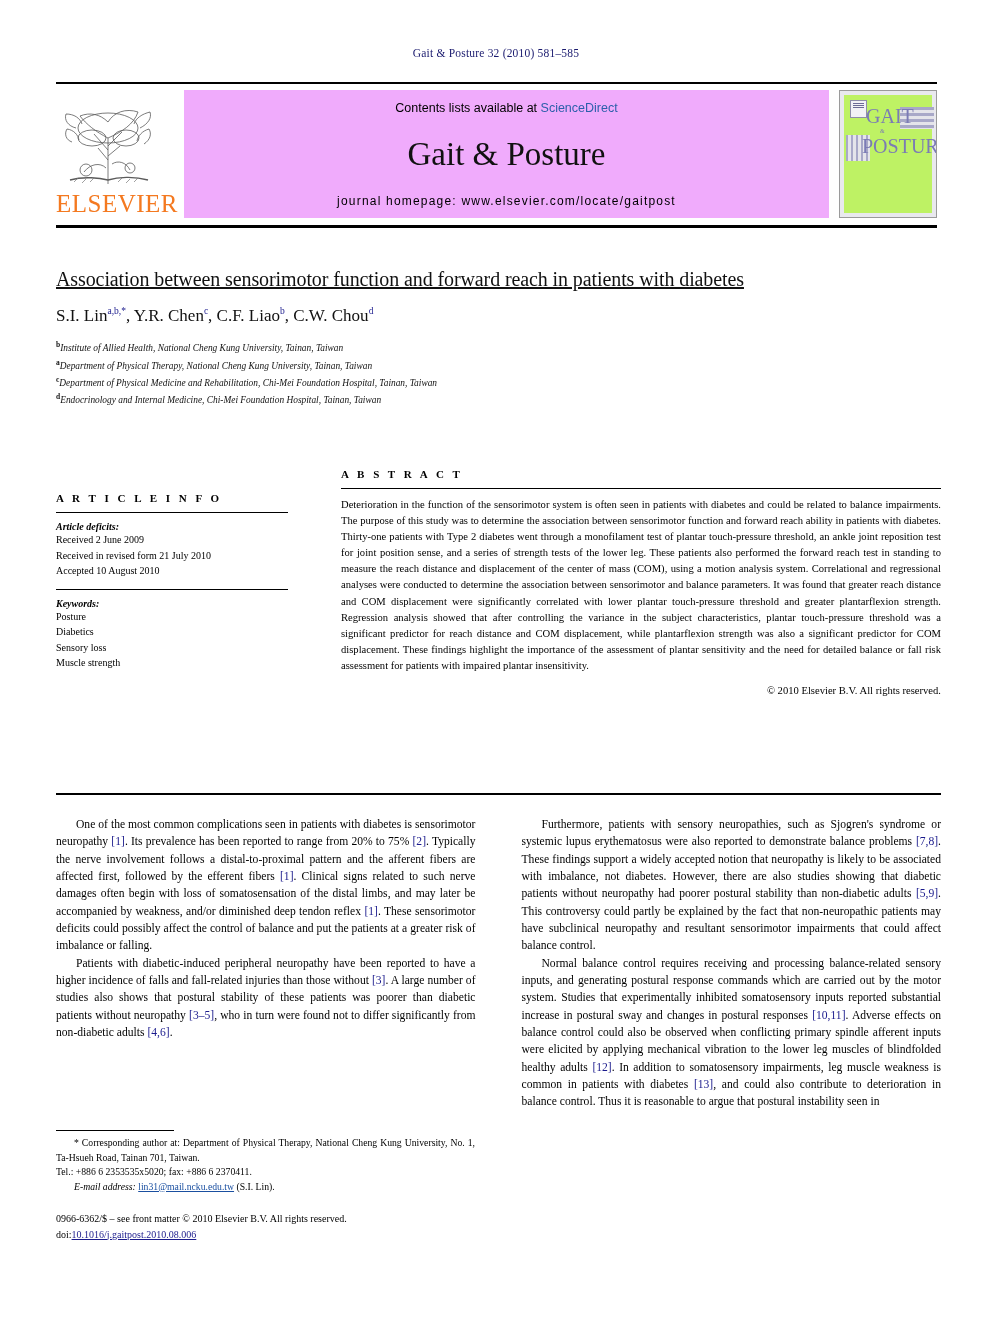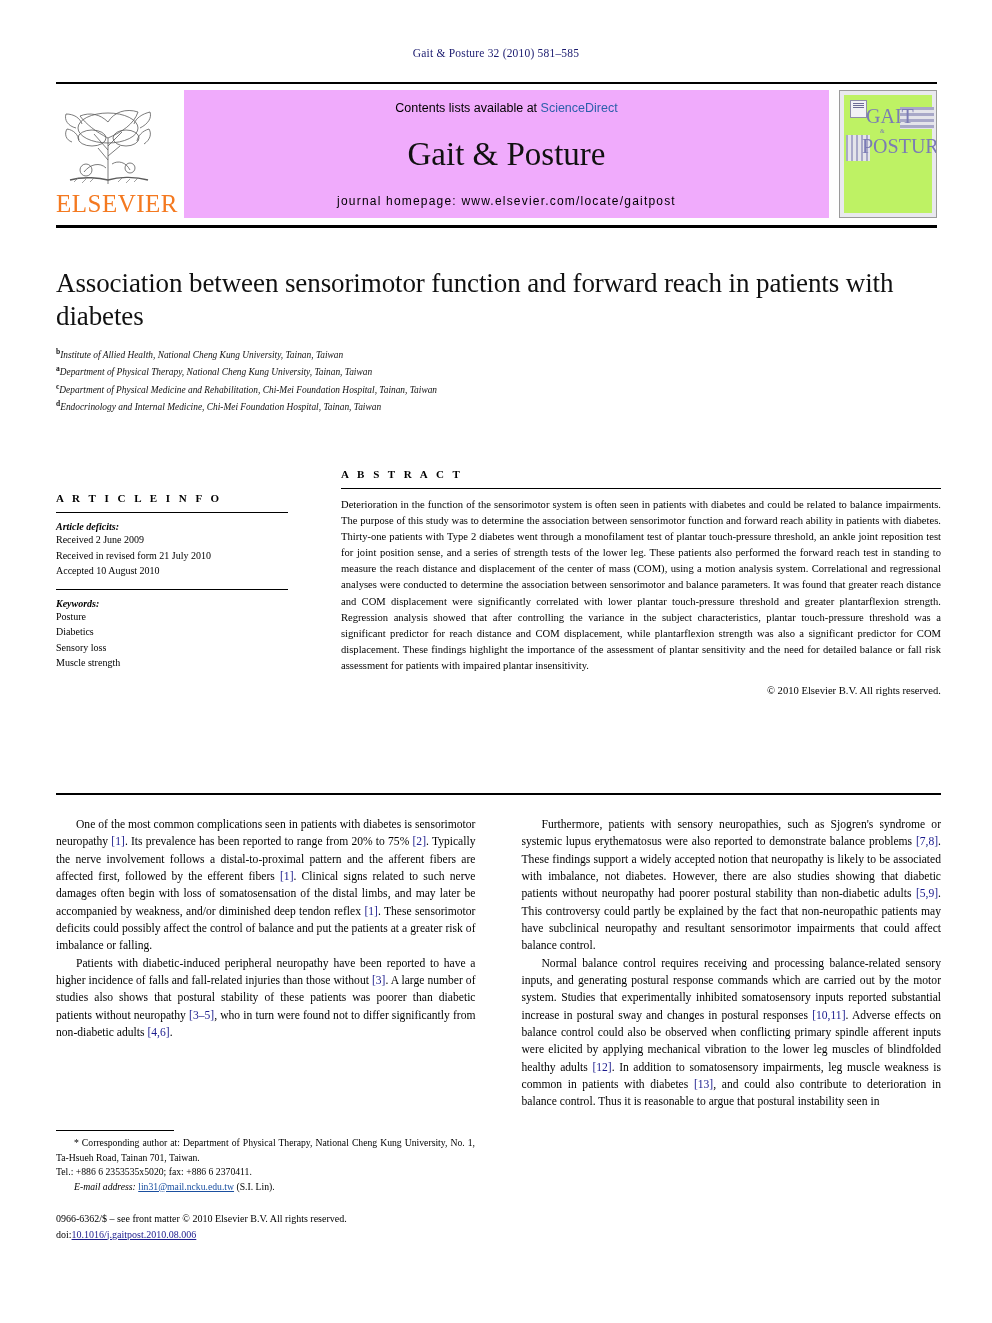--- a/index.html
+++ b/index.html
@@ -165,26 +165,27 @@
     margin-top: 7px;
   }
 
   
   .title-block {
     position: absolute;
     left: 56px; top: 267px;
     width: 885px;
   }
   .paper-title {
-    font-size: 27px;
+    font-size: 20px;
     line-height: 1.22;
     font-weight: normal;
     margin: 0;
     color: #111;
     letter-spacing: -0.1px;
+    text-decoration: underline;
   }
   .authors {
     margin-top: 15px;
     font-size: 17px;
     color: #111;
   }
   .authors sup {
     font-size: 9.5px;
     color: #1a1a8c;
     vertical-align: super;
@@ -365,20 +366,26 @@
         </div>
       </div>
 
     </div>
     <div class="rule-bottom"></div>
   </div>
 
   <div class="title-block">
     <h1 class="paper-title">Association between sensorimotor function and forward reach in patients with diabetes</h1>
 
+    <div class="authors">
+      <span><span>S.I. Lin</span><sup>a,b,*</sup></span>,
+      <span><span>Y.R. Chen</span><sup>c</sup></span>,
+      <span><span>C.F. Liao</span><sup>b</sup></span>,
+      <span><span>C.W. Chou</span><sup>d</sup></span>
+    </div>
 
     <div class="affiliations">
       <div><sup>b</sup><span>Institute of Allied Health, National Cheng Kung University, Tainan, Taiwan</span></div>
       <div><sup>a</sup><span>Department of Physical Therapy, National Cheng Kung University, Tainan, Taiwan</span></div>
       <div><sup>c</sup><span>Department of Physical Medicine and Rehabilitation, Chi-Mei Foundation Hospital, Tainan, Taiwan</span></div>
       <div><sup>d</sup><span>Endocrinology and Internal Medicine, Chi-Mei Foundation Hospital, Tainan, Taiwan</span></div>
     </div>
   </div>
 
   <div class="info-abstract">

